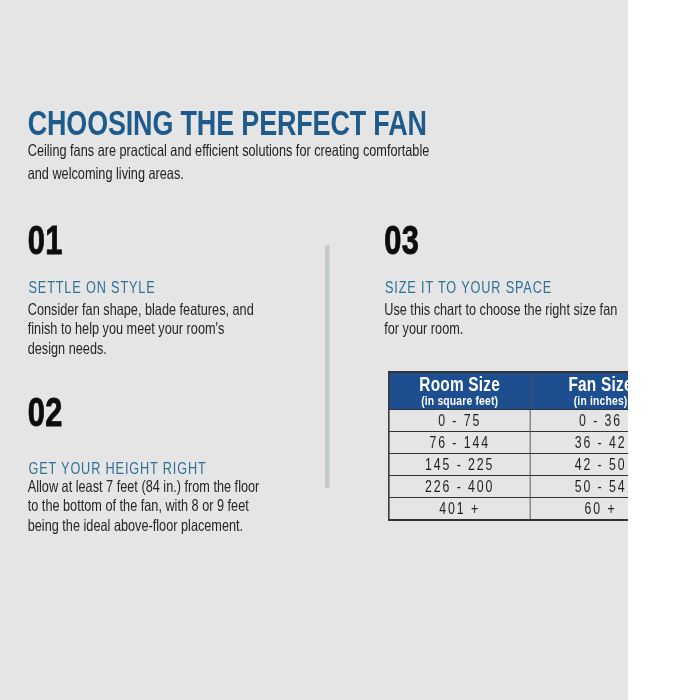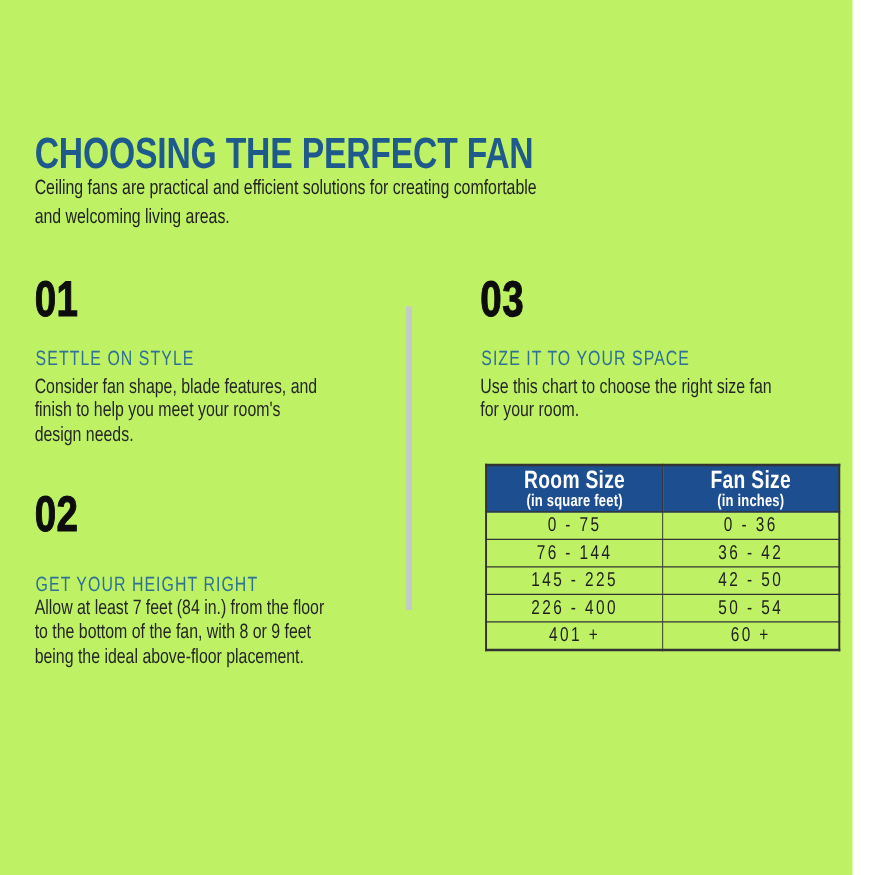--- a/index.html
+++ b/index.html
@@ -1,17 +1,17 @@
 <!DOCTYPE html>
 <html><head>
 <meta charset="utf-8">
 <style>
   html,body{margin:0;padding:0;background:#ffffff;}
   .viewport{
-    position:relative;width:682px;height:700px;overflow:hidden;background:#bef264;
+    position:relative;width:628px;height:700px;overflow:hidden;background:#e5e5e5;
     font-family:"Liberation Sans",sans-serif;
   }
   
   .stage{
     position:absolute;top:0;left:0;width:909px;height:700px;
     transform:scaleX(0.77);transform-origin:top left;
   }
   .abs{position:absolute;}
 
   .title{

